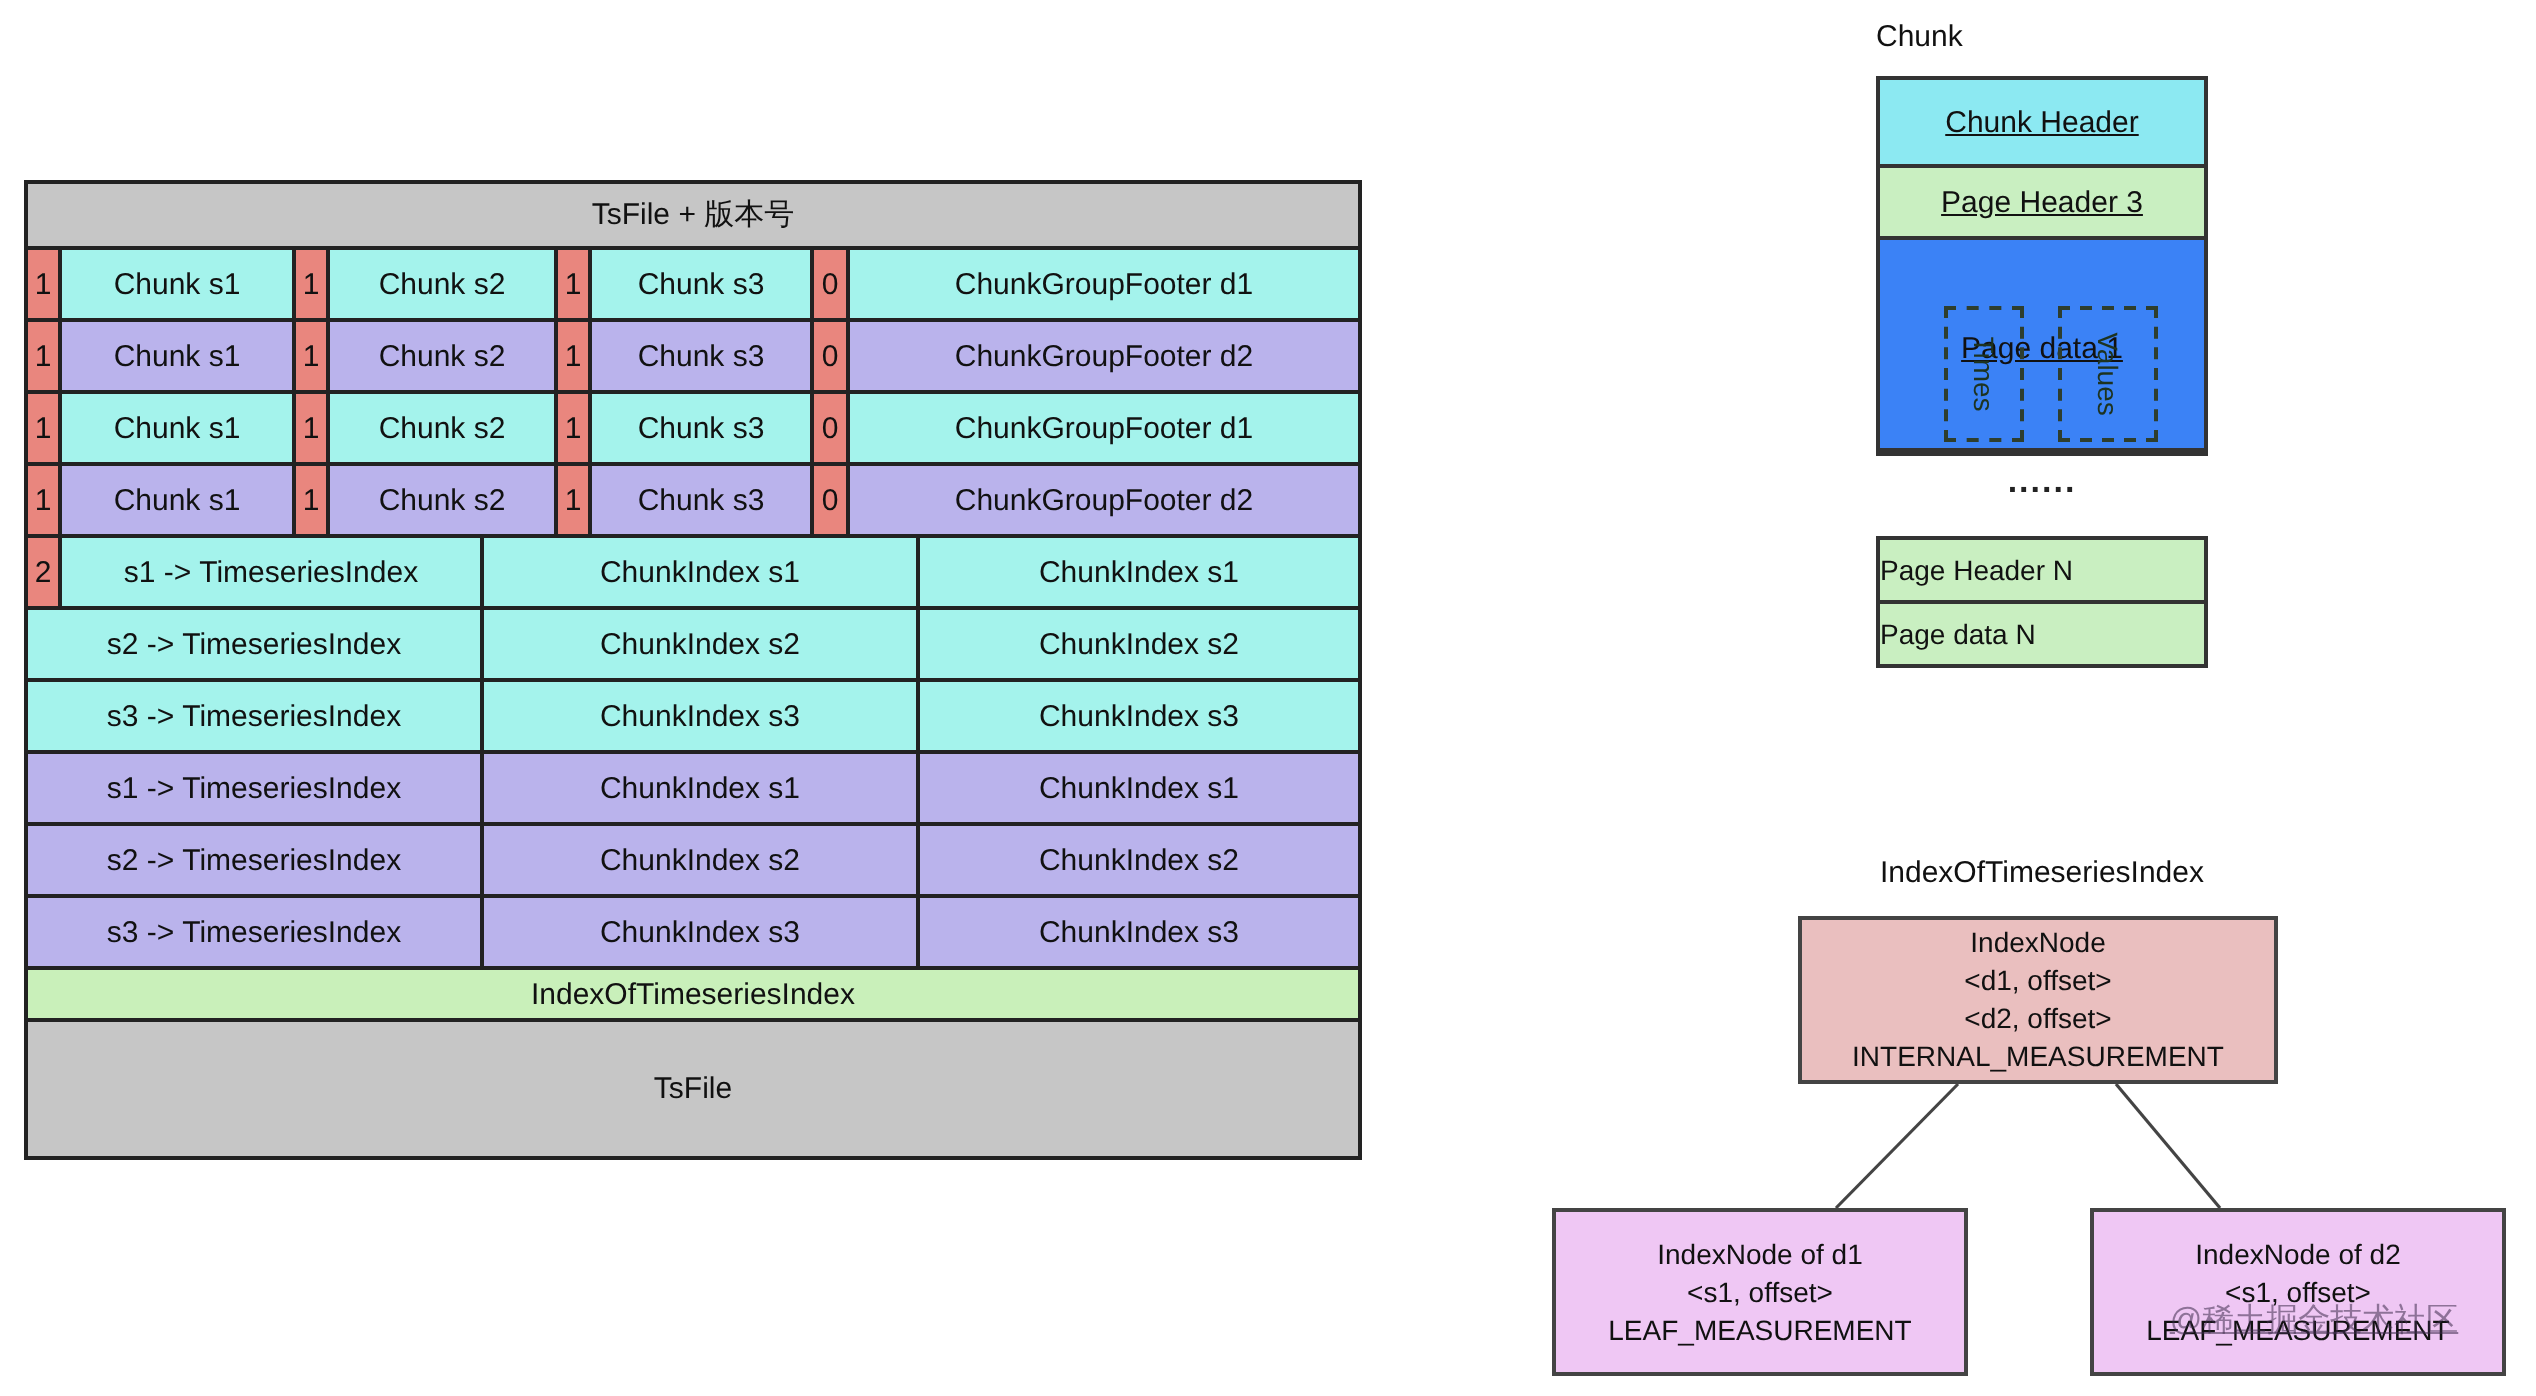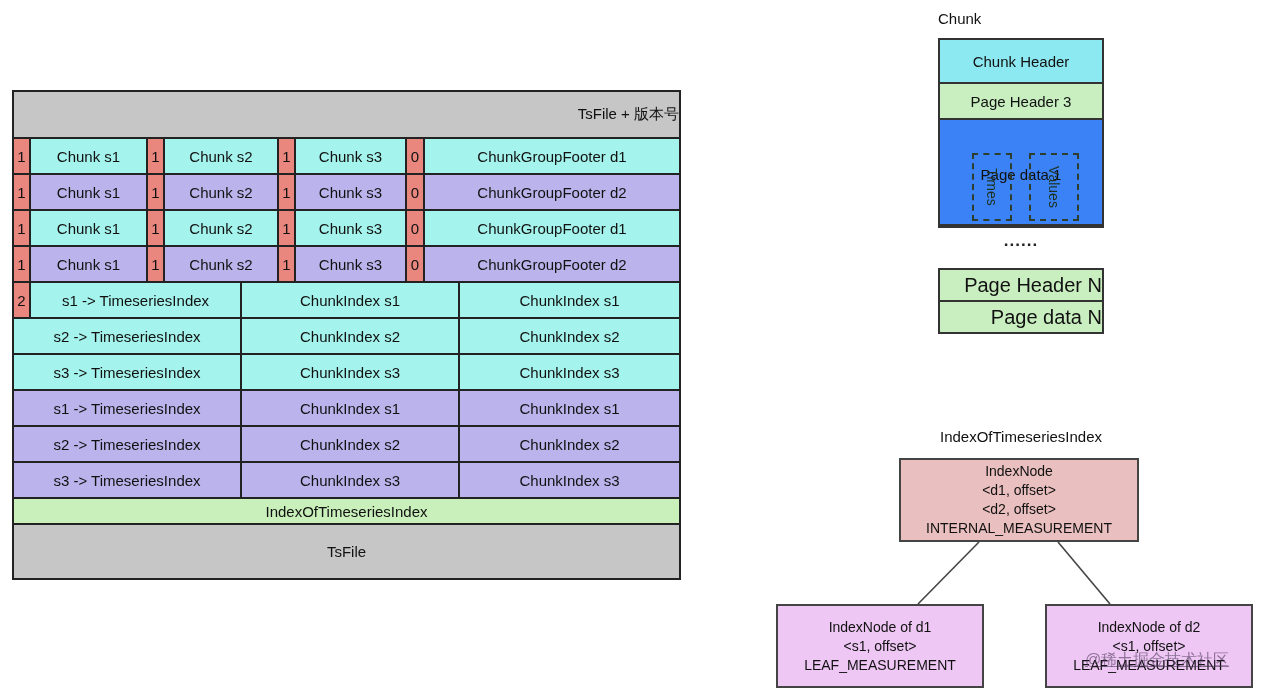--- a/index.html
+++ b/index.html
@@ -29,21 +29,21 @@
   .tone-purple{background:#bab3ec;}
   .tone-red{background:#e9867e;}
   .tone-green{background:#c9f0ba;}
   .tone-pink{background:#f3c7c3;}
   .tone-gray{background:#c6c6c6;}
 
   
   .chunk-title{left:938px;top:10px;width:166px;font-size:15px;}
   .chunk-box{
     left:938px;top:38px;width:166px;height:190px;
-    border:2px solid #333;display:flex;flex-direction:column;
+    border:2px solid #333;display:flex;flex-direction:column;text-decoration:underline;
   }
   .chunk-box .sec{display:flex;align-items:center;justify-content:center;
     border-bottom:2px solid #333;box-sizing:border-box;font-size:15px;}
   .sec-chunk-header{height:44px;background:#8ce9f2;}
   .sec-page-header{height:36px;background:#c9efc1;}
   .sec-page-data{flex:1;background:#3b82f6;position:relative;
     display:block;border-bottom:none;}
   .sec-page-data .pd-label{width:100%;text-align:center;margin-top:5px;font-size:15px;}
   .dashed-box{
     position:absolute;border:2px dashed #2e3e2e;background:transparent;
@@ -52,22 +52,22 @@
     position:absolute;left:50%;top:50%;
     transform:translate(-50%,-50%) rotate(90deg);
     white-space:nowrap;font-size:14px;color:#1d3320;
   }
   .chunk-dots{left:938px;top:231px;width:166px;text-align:center;
     font-size:17px;font-weight:700;letter-spacing:1px;color:#222;}
   .pagen-box{
     left:938px;top:268px;width:166px;height:66px;
     border:2px solid #333;display:flex;flex-direction:column;background:#c9efc1;
   }
-  .pagen-box .sec{flex:1;display:flex;align-items:center;justify-content:flex-end;
-    font-size:20px;border-bottom:2px solid #333;box-sizing:border-box;}
+  .pagen-box .sec{flex:1;display:flex;align-items:center;justify-content:flex-start;
+    font-size:14px;border-bottom:2px solid #333;box-sizing:border-box;}
   .pagen-box .sec:last-child{border-bottom:none;}
 
   
   .tree-title{left:869px;top:428px;width:304px;text-align:center;font-size:15px;}
   .node{
     border:2px solid #444;display:flex;flex-direction:column;
     align-items:center;justify-content:center;
     font-size:14px;line-height:19px;text-align:left;
   }
   .node-root{left:899px;top:458px;width:240px;height:84px;background:#eabfbf;}
@@ -78,21 +78,21 @@
   .watermark{
     left:1052px;top:650px;width:210px;text-align:center;
     font-size:16px;color:rgba(62,44,76,0.55);
     text-decoration:underline;white-space:nowrap;pointer-events:none;
   }
 </style>
 </head>
 <body>
 
 <div class="abs tsfile-table">
-  <div class="t-row t-head tone-gray" style="height:47px;justify-content:flex-end;">
+  <div class="t-row t-head tone-gray" style="height:33px;">
     <span>TsFile + 版本号</span>
   </div>
 
 <div class="t-row" style="height: 36px;">
       <div class="t-cell tone-red" style="width: 17px;">1</div>
       <div class="t-cell tone-cyan" style="width: 117px;">Chunk s1</div>
       <div class="t-cell tone-red" style="width: 17px;">1</div>
       <div class="t-cell tone-cyan" style="width: 114px;">Chunk s2</div>
       <div class="t-cell tone-red" style="width: 17px;">1</div>
       <div class="t-cell tone-cyan" style="width: 111px;">Chunk s3</div>

